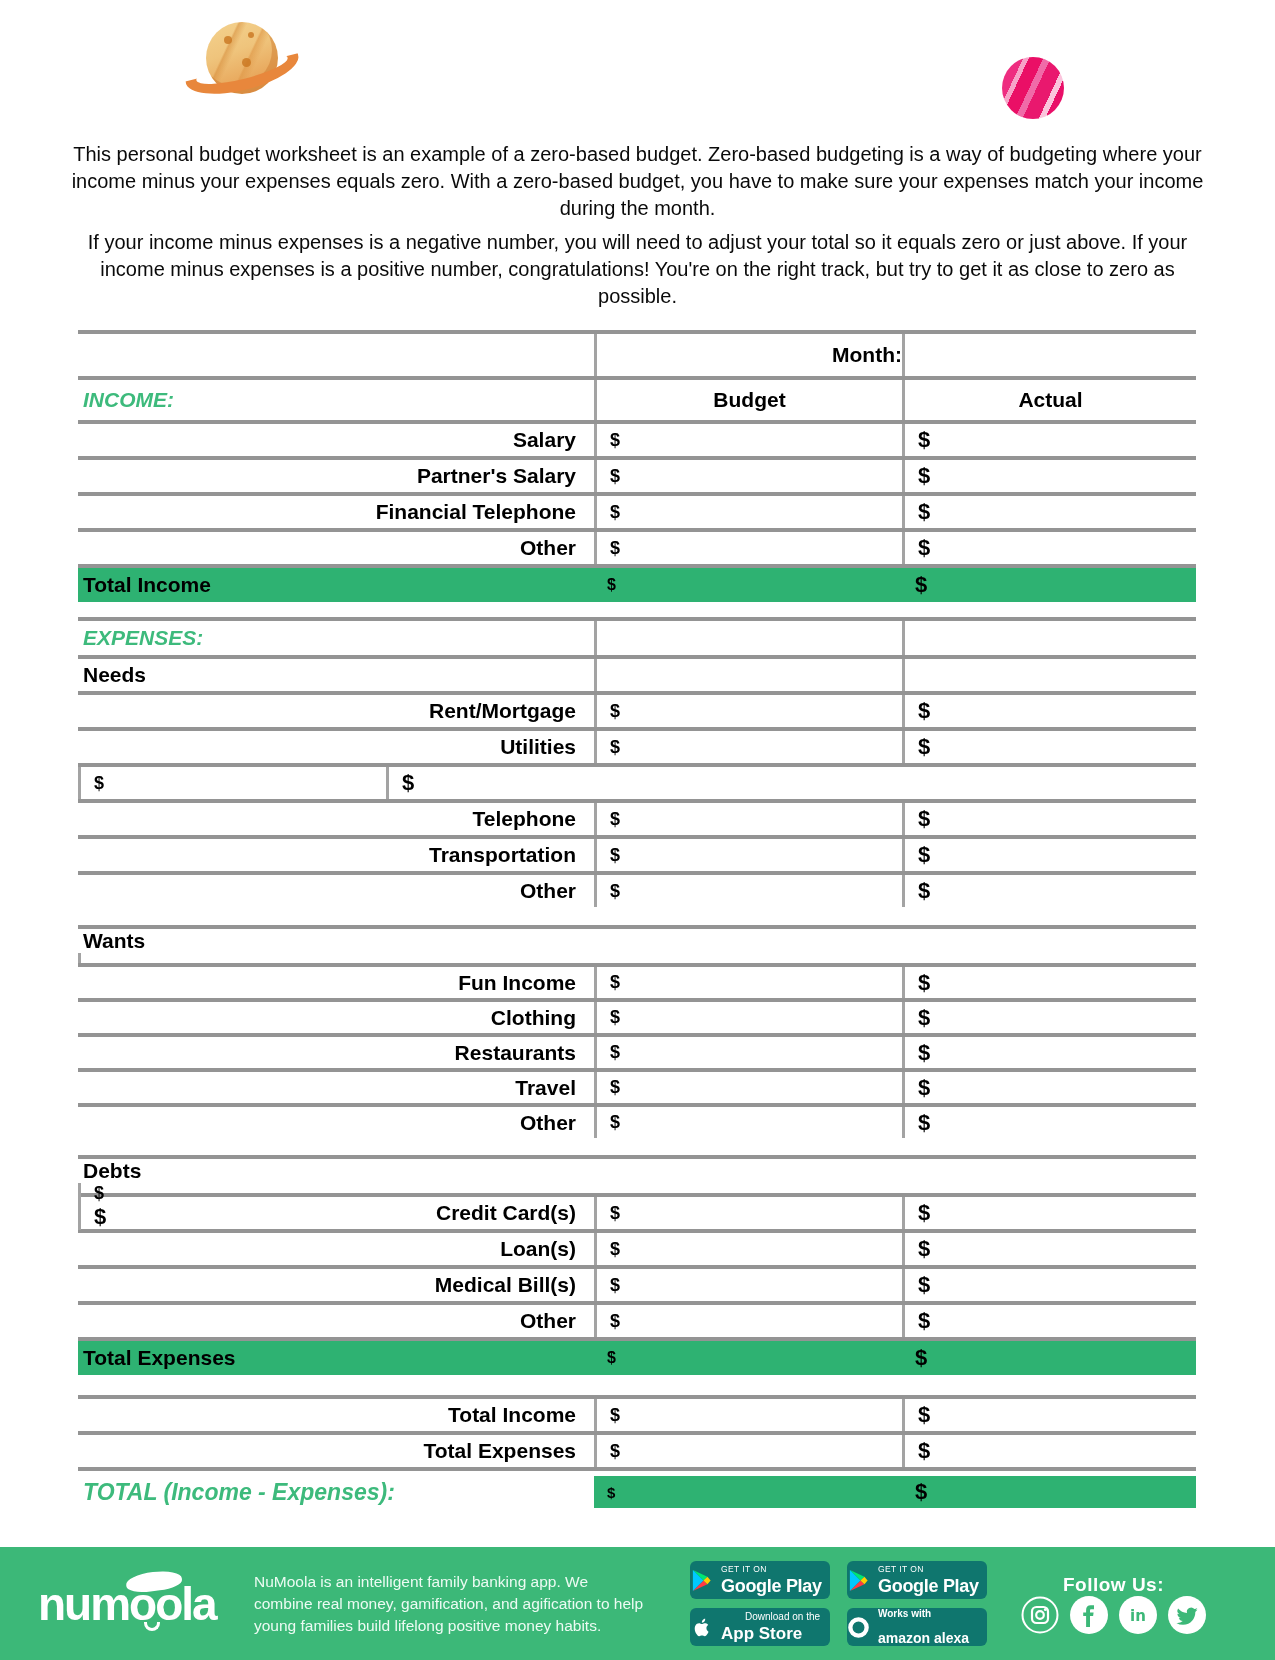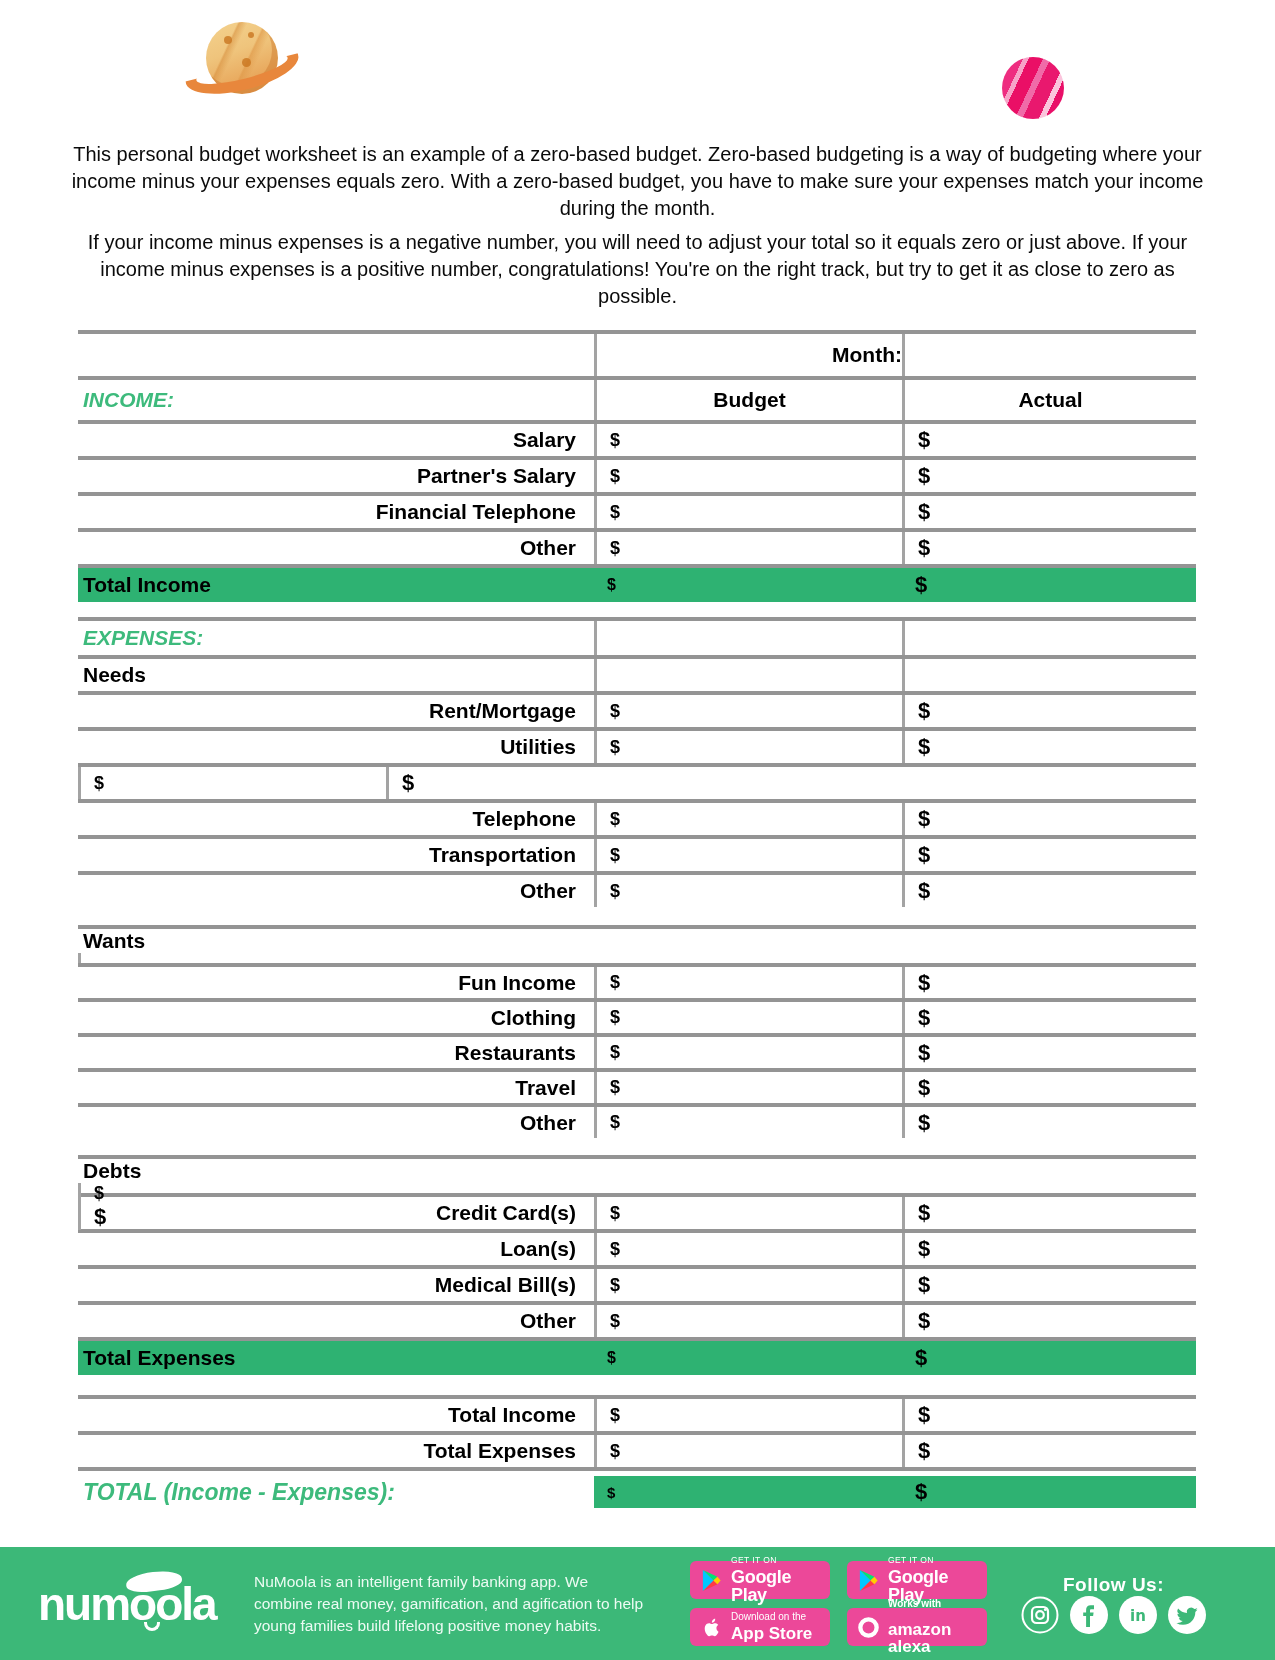--- a/index.html
+++ b/index.html
@@ -76,30 +76,30 @@
   .logo-text { font-weight:bold; font-size:46px; color:#fff; letter-spacing:-2px; line-height:58px; }
   .logo-o { position:relative; display:inline-block; }
   .logo-o::after { content:""; position:absolute; width:9px; height:9px; border-radius:50%;
                    background:#3cb878; left:50%; top:56%; transform:translate(-50%,-50%); }
   .hat { position:absolute; width:56px; height:19px; background:#fff;
          border-radius:60% 60% 50% 50%; top:-3px; left:88px; transform:rotate(-7deg); }
   .smile { position:absolute; width:16px; height:9px; border:3px solid #fff; border-top:none;
            border-radius:0 0 12px 12px; left:106px; bottom:2px; }
   .f-desc { margin-left:18px; width:392px; font-size:15.5px; line-height:22px; color:#ecfbf3; flex:none; }
   .badges { margin-left:44px; display:grid; grid-template-columns:140px 140px; gap:9px 17px; flex:none; }
-  .badge { width:140px; height:38px; background:#ec4899; border-radius:6px; display:flex;
-           align-items:center; padding:0 6px 0 10px; color:#fff; }
+  .badge { width:140px; height:38px; background:#0f766e; border-radius:6px; display:flex;
+           align-items:center; padding:0 6px 0 0; color:#fff; }
   .bicon { width:23px; height:23px; margin-right:8px; flex:none; }
   .btxt { display:flex; flex-direction:column; line-height:1; }
   .b-tag { font-size:8.5px; letter-spacing:.4px; }
-  .b-tag2 { font-size:10px; }
+  .b-tag2 { font-size:10px;margin-left:24px; }
   .b-tagb { font-size:10px; font-weight:bold; }
   .b-main { font-size:18px; font-weight:bold; margin-top:3px; letter-spacing:-.3px; }
   .b-main2 { font-size:17px; font-weight:bold; margin-top:3px; }
-  .b-main3 { font-size:17px; font-weight:bold; margin-top:12px; }
+  .b-main3 { font-size:14px; font-weight:bold; margin-top:12px; }
   .social { margin-left:34px; flex:none; }
   .follow { text-align:center; color:#fff; font-weight:bold; font-size:19px; margin-bottom:0; letter-spacing:.5px; }
   .sicons { display:flex; gap:11px; }
   .sicon { width:38px; height:38px; display:block; }
 </style>
 </head>
 <body>
 
 <div class="page">
 

